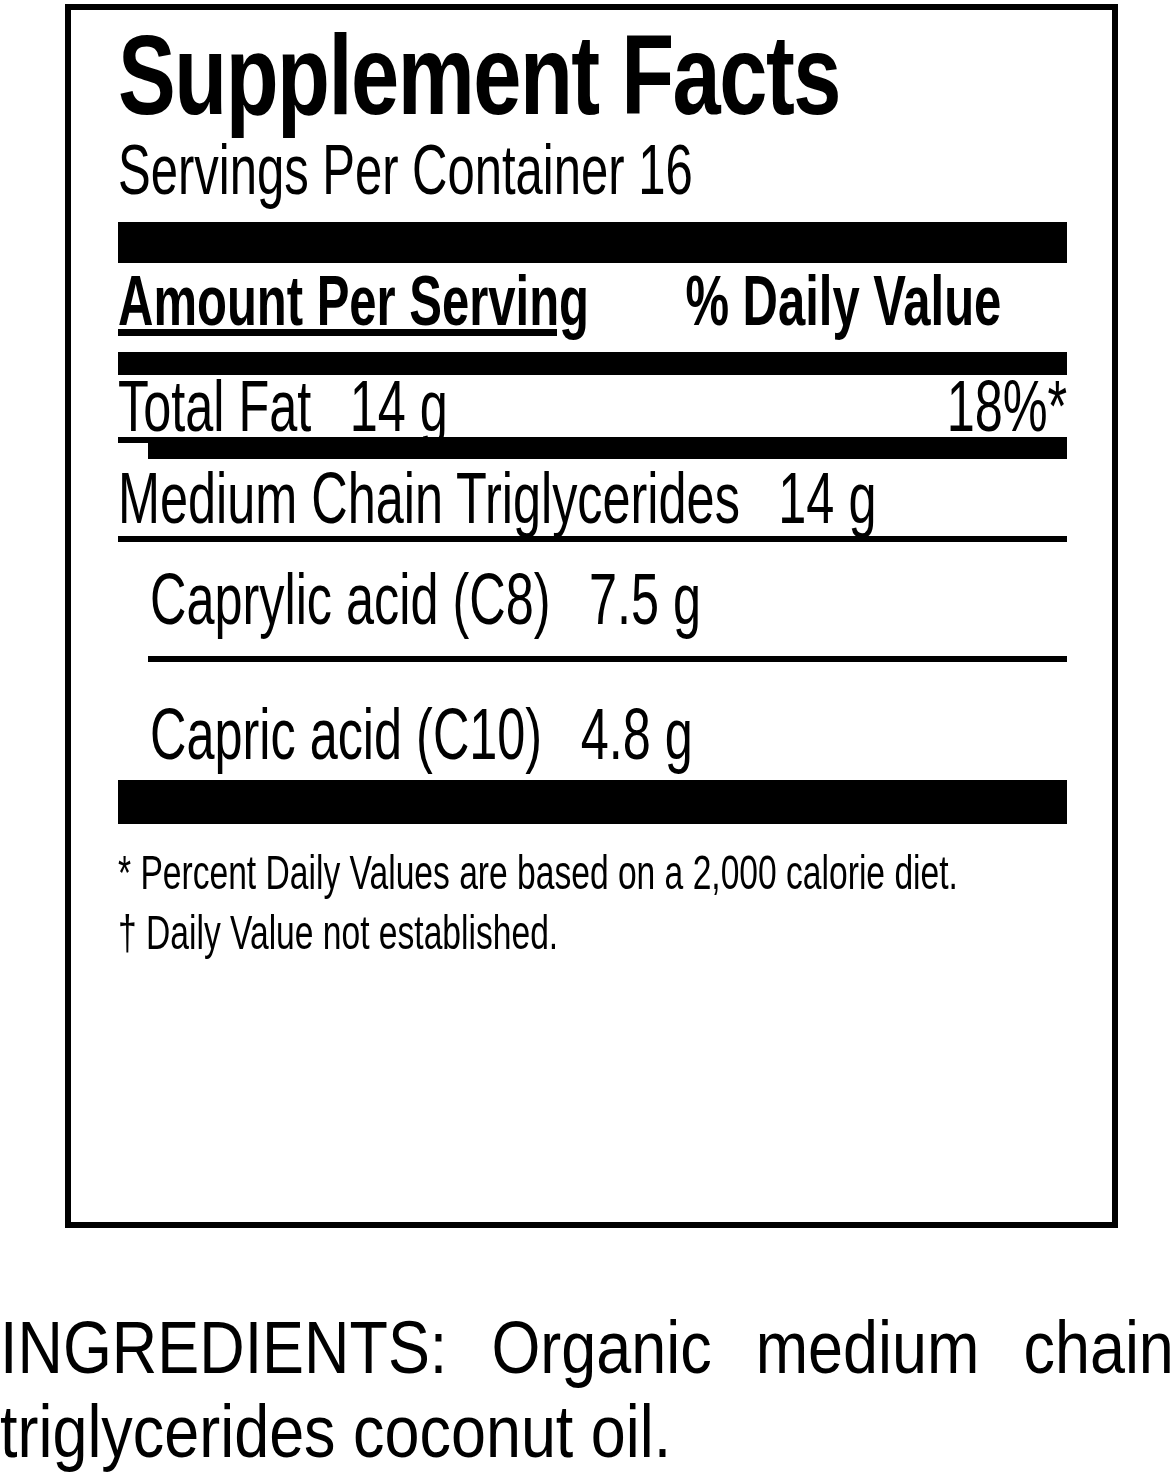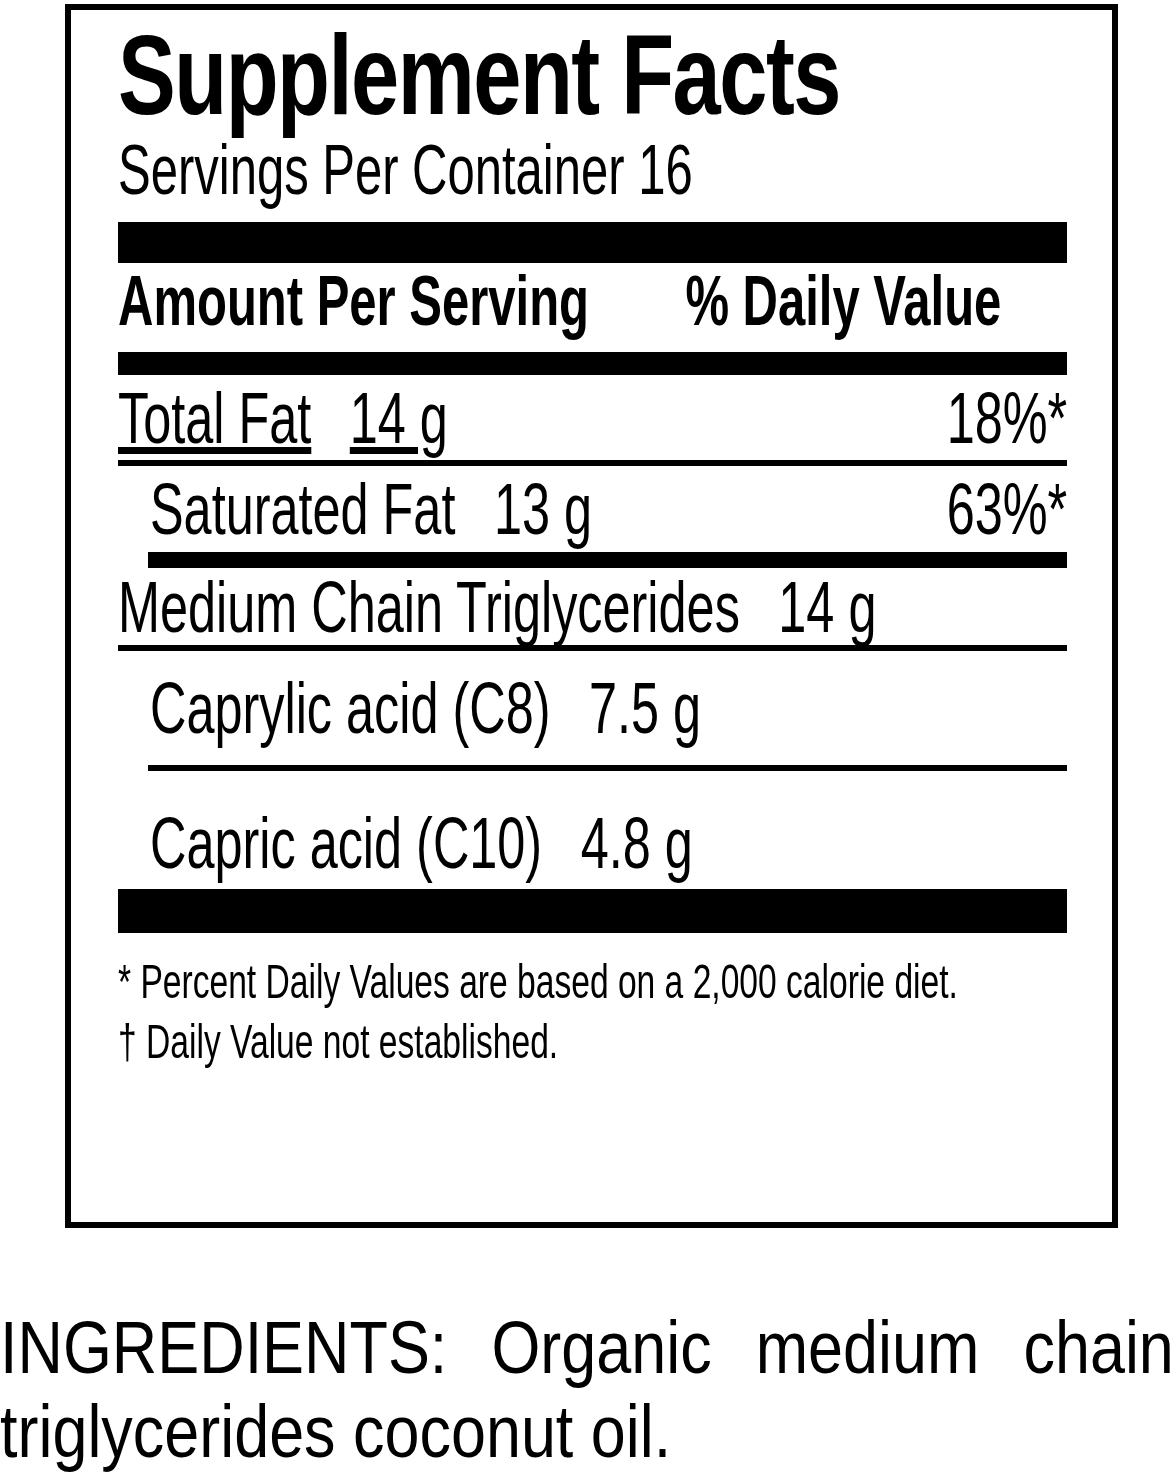--- a/index.html
+++ b/index.html
@@ -45,21 +45,21 @@
   .bar-thick { height: 41px; }
   .bar-thick2{ height: 44px; }
   .bar-med   { height: 17px; }
   .bar-med2  { height: 16px; }
   .bar-thin  { height: 6px; }
   .bar.indent { margin-left: 30px; }
 
   .header-row {
     height: 76px; position: relative;
     display: flex; align-items: center;
-    font-size: 70px; font-weight: bold;
+    font-size: 70px; font-weight: bold; text-decoration: underline;
   }
 
   .nrow {
     position: relative;
     display: flex; align-items: center;
     font-size: 72px;
   }
   .nrow.indent { padding-left: 32px; }
   .amt { margin-left: 55px; }
   .dv {
@@ -108,39 +108,31 @@
     <span class="dv dv-header">
       <span class="cx cx-r">% Daily Value</span>
     </span>
   </div>
 
   <div class="bar bar-med" style="margin-top:13px;"></div>
 
 
   <div class="bar bar-thin"></div>
 
-  <div class="nrow" style="height:85px;text-decoration:underline;">
+  <div class="nrow" style="height:62px;">
     <span class="cx">
       <span>Total Fat</span><span class="amt">14 g</span>
     </span>
     <span class="dv">
       <span class="cx cx-r">18%*</span>
     </span>
   </div>
 
   <div class="bar bar-thin"></div>
 
-  <div class="nrow indent" style="height:86px;">
-    <span class="cx">
-      <span>Saturated Fat</span><span class="amt">13 g</span>
-    </span>
-    <span class="dv">
-      <span class="cx cx-r">63%*</span>
-    </span>
-  </div>
 
   <div class="bar bar-med2 indent"></div>
 
   <div class="nrow" style="height:77px;">
     <span class="cx">
       <span>Medium Chain Triglycerides</span><span class="amt">14 g</span>
     </span>
   </div>
 
   <div class="bar bar-thin"></div>

